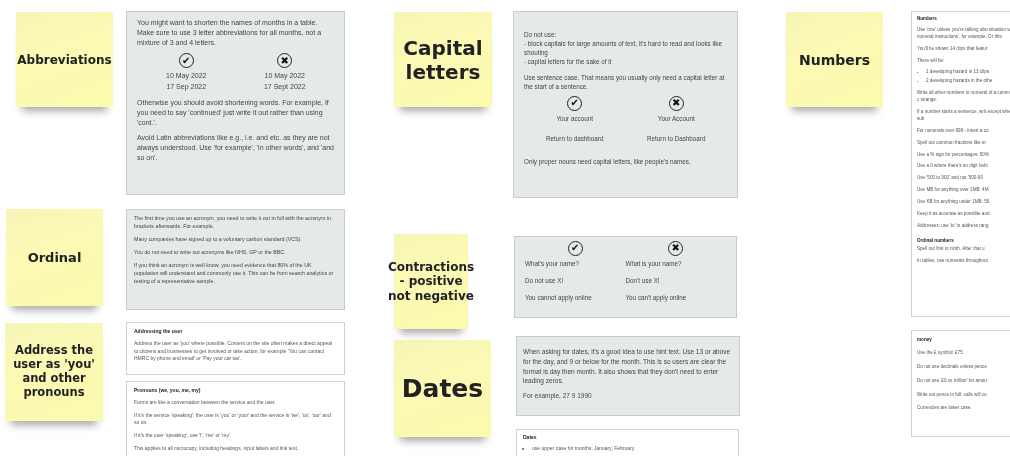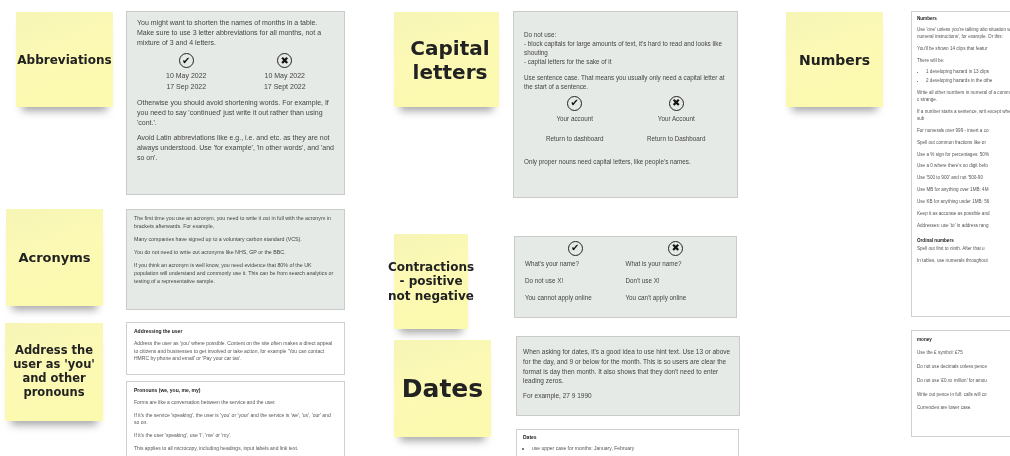--- a/index.html
+++ b/index.html
@@ -57,21 +57,21 @@
       <div class="icon-circle">✖</div>
       <div>10 May 2022</div>
       <div>17 Sept 2022</div>
     </div>
   </div>
   <p>Otherwise you should avoid shortening words. For example,  If you need to say 'continued' just write it out rather than using 'cont.'.</p>
   <p>Avoid Latin abbreviations like e.g., i.e. and etc. as they are not always understood. Use 'for example', 'in other words', and 'and so on'.</p>
 </div>
 
 <div class="sticky" style="left:6px;top:209px;width:97px;height:97px;font-size:13px;">
-  <span>Acronyms</span>
+  <span>Ordinal</span>
 </div>
 
 <div class="card grey" style="left:126px;top:209px;width:219px;height:101px;padding:5px 7px;font-size:5.3px;line-height:1.5;">
   <p>The first time you use an acronym, you need to write it out in full with the acronym in brackets afterwards. For example,</p>
   <p>Many companies have signed up to a voluntary carbon standard (VCS).</p>
   <p>You do not need to write out acronyms like NHS, GP or the BBC.</p>
   <p>If you think an acronym is well know, you need evidence that 80% of the UK population will understand and commonly use it. This can be from search analytics or testing of a representative sample.</p>
 </div>
 
 <div class="sticky" style="left:5px;top:323px;width:98px;height:98px;font-size:11.5px;line-height:1.2;padding:0 6px;box-sizing:border-box;">
@@ -84,21 +84,21 @@
 </div>
 
 <div class="card white" style="left:126px;top:381px;width:219px;height:80px;padding:5px 7px;font-size:5px;line-height:1.55;">
   <div class="h">Pronouns (we, you, me, my)</div>
   <p>Forms are like a conversation between the service and the user.</p>
   <p>If it's the service 'speaking', the user is 'you' or 'your' and the service is 'we', 'us', 'our' and so on.</p>
   <p>If it's the user 'speaking', use 'I', 'me' or 'my'.</p>
   <p>This applies to all microcopy, including headings, input labels and link text.</p>
 </div>
 
-<div class="sticky" style="left:394px;top:12px;width:98px;height:95px;font-size:20px;line-height:1.2;padding-left:7px;">
+<div class="sticky" style="left:394px;top:12px;width:98px;height:95px;font-size:20px;line-height:1.2;">
   <span>Capital letters</span>
 </div>
 
 <div class="card grey" style="left:513px;top:11px;width:225px;height:187px;padding:18px 10px 6px 10px;font-size:6.3px;">
   <div style="margin-bottom:6px;">
     <div>Do not use:</div>
     <div>- block capitals for large amounts of text, it's hard to read and looks like shouting</div>
     <div>- capital letters for the sake of it</div>
   </div>
   <p>Use sentence case. That means you usually only need a capital letter at the start of a sentence.</p>

